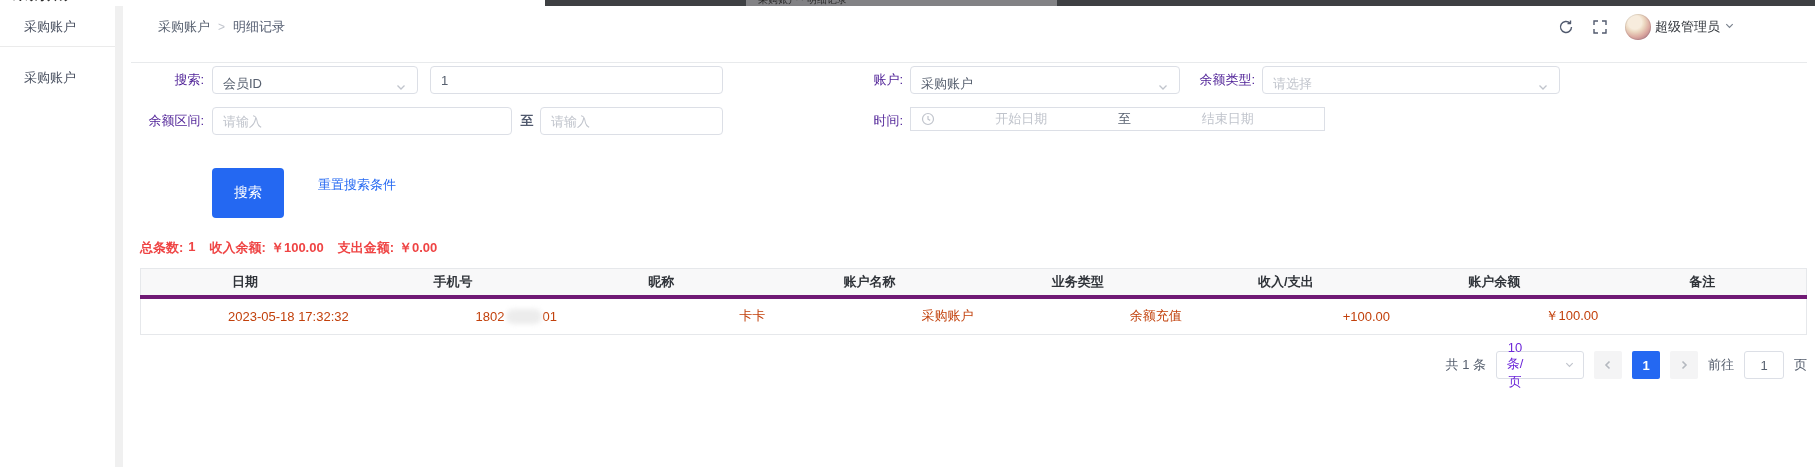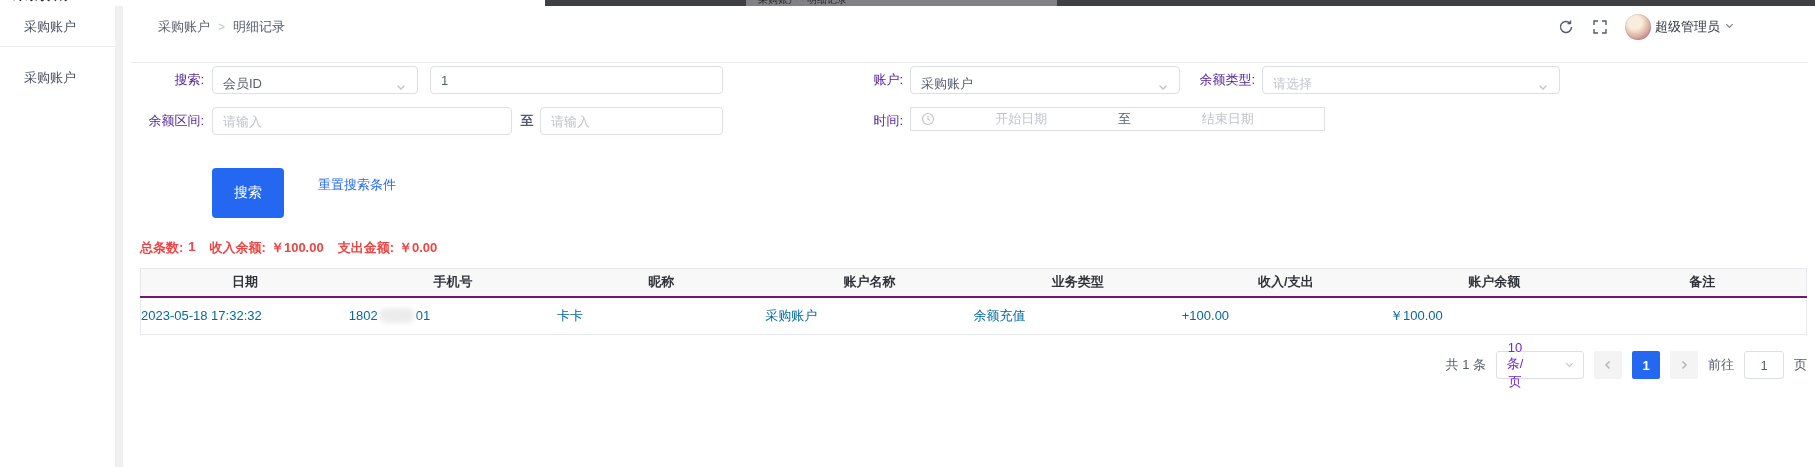--- a/index.html
+++ b/index.html
@@ -65,23 +65,23 @@
     background:#2468f2; color:#fff; font-size:14px; border-radius:4px; cursor:pointer; font-family:inherit; }
   .link-reset { position:absolute; left:318px; top:176px; color:#2468f2; font-size:13px; cursor:pointer; text-decoration:none; }
 
   
   .summary { top:239px; left:140px; display:flex; gap:14px; font-size:13px; color:#ef4444; font-weight:700; }
   .summary .seg { display:flex; gap:5px; }
 
   
   .tbl-wrap { top:268px; left:140px; width:1667px; }
   table.grid { width:100%; border-collapse:collapse; table-layout:fixed; }
-  table.grid th { height:28px; background:#f8f8f9; border-top:1px solid #e6e8eb; border-bottom:2px solid #701a75;
+  table.grid th { height:28px; background:#f8f8f9; border-top:1px solid #e6e8eb; border-bottom:4px solid #701a75;
     font-size:13px; color:#30343a; font-weight:700; text-align:center; }
-  table.grid td { height:38px; border-bottom:1px solid #e6e8eb; font-size:13px; color:#0369a1; text-align:left; background:#fff; }
+  table.grid td { height:38px; border-bottom:1px solid #e6e8eb; font-size:13px; color:#c2410c; text-align:right; background:#fff; }
   table.grid th:first-child, table.grid td:first-child { border-left:1px solid #e6e8eb; }
   table.grid th:last-child,  table.grid td:last-child  { border-right:1px solid #e6e8eb; }
   .phone-blur { display:inline-block; width:36px; height:15px; margin:0 1px; vertical-align:-3px;
     background:#ececec; border-radius:8px; filter:blur(2.5px); }
 
   
   .pager { top:351px; right:8px; display:flex; align-items:center; gap:10px; font-size:13px; color:#57606f; }
   .pg-select { width:88px; height:28px; border:1px solid #dcdfe6; border-radius:3px; display:flex;
     align-items:center; padding:12px 8px; color:#6d28d9; cursor:pointer; background:#fff;gap:39px; }
   .pg-select .sel-text { flex:1; text-align:center; }

